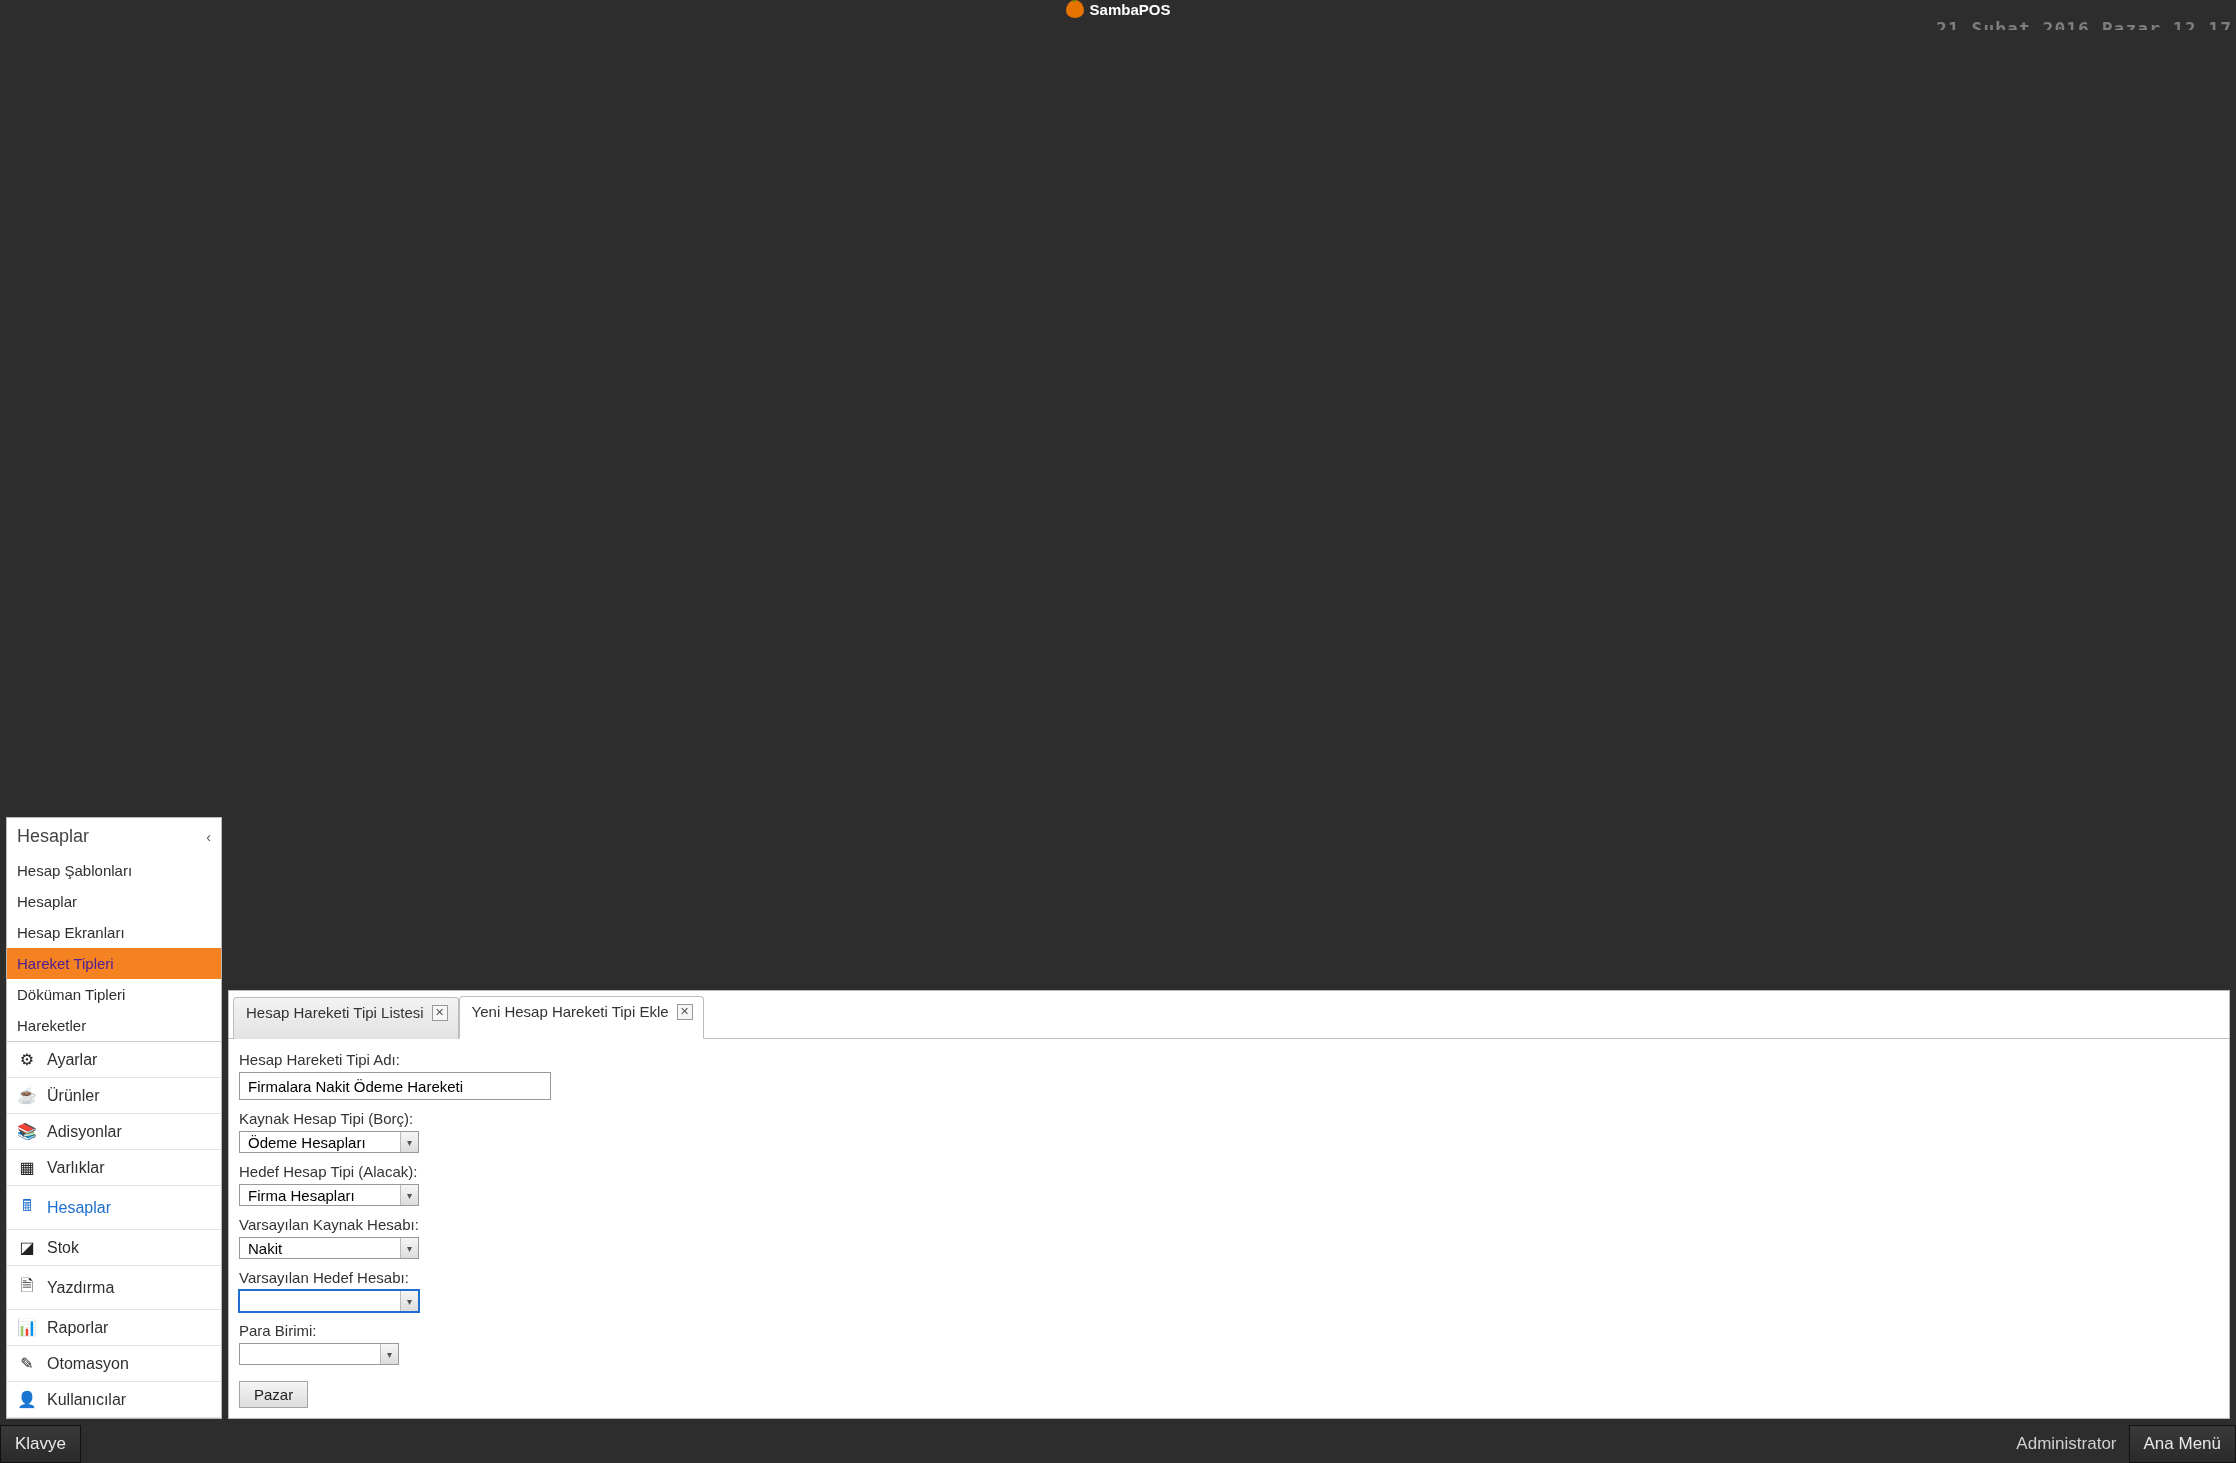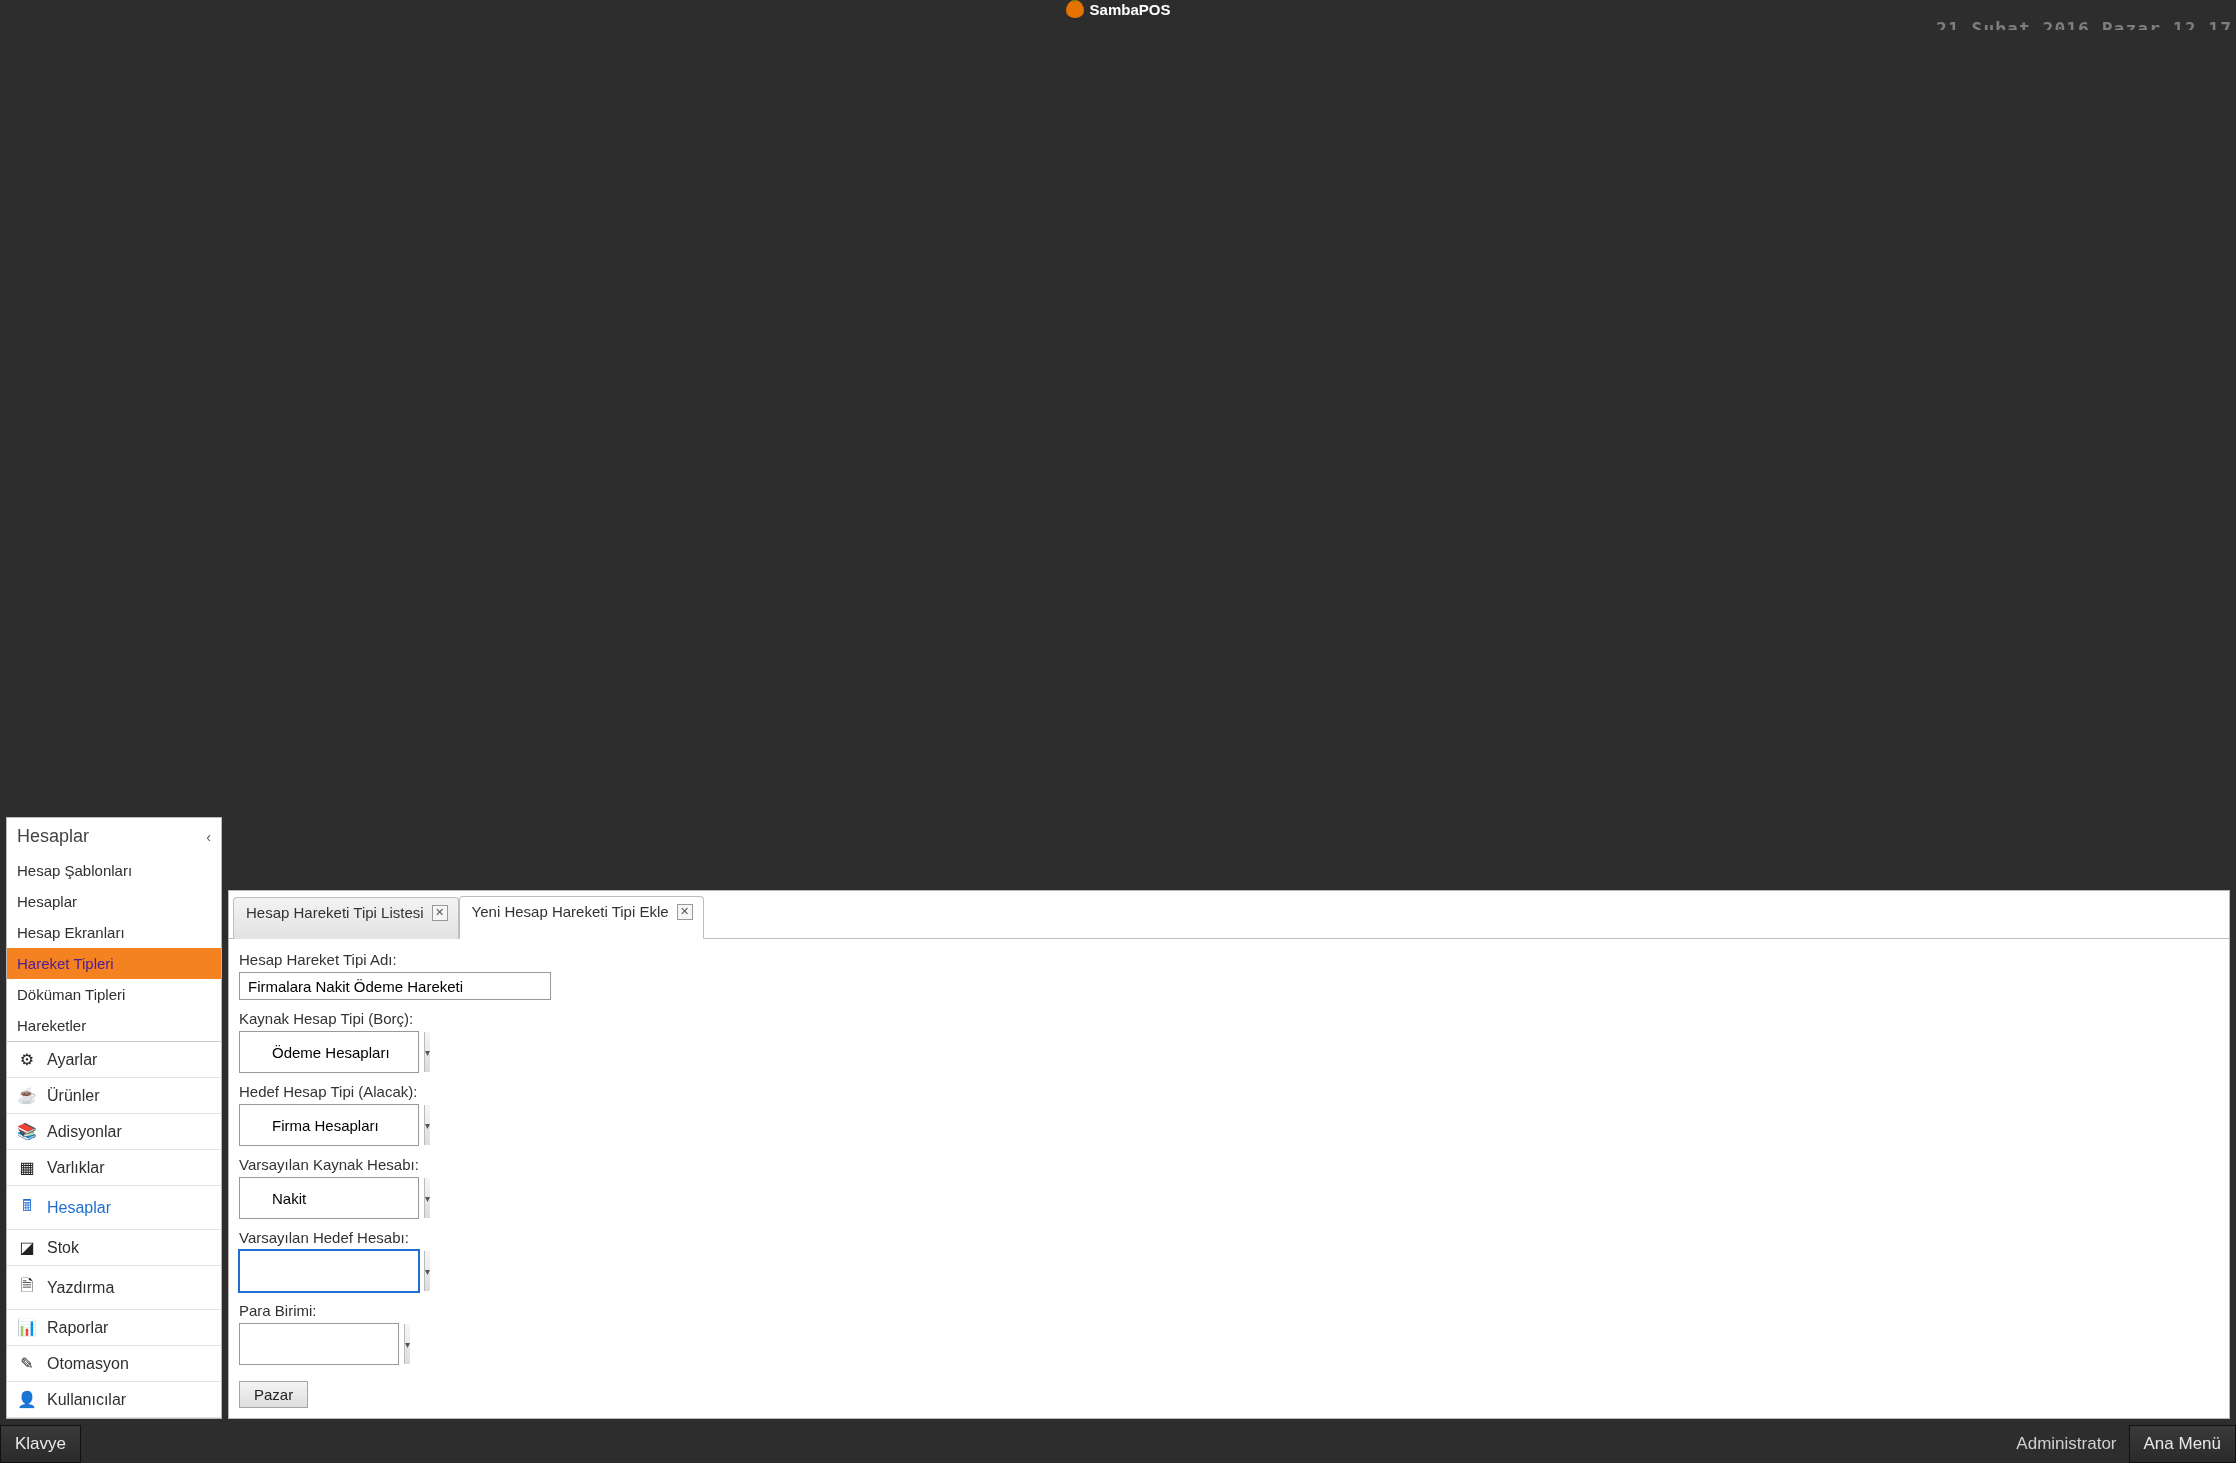--- a/index.html
+++ b/index.html
@@ -176,23 +176,22 @@
   border: 1px solid #999;
   padding: 4px 8px;
   font-size: 15px;
   height: 28px;
   width: 312px;
   background:#fff;
 }
 .select-wrap {
   display: inline-flex;
   border: 1px solid #999;
-  height: 42px;
+  height: 22px;
   background:#fff;
-  padding-left:24px;
 }
 .select-wrap.focus {
   outline: 1px solid #1f6fd0;
   border-color:#1f6fd0;
 }
 .select-wrap input {
   border: none;
   outline: none;
   padding: 2px 8px;
   font-size: 15px;
@@ -334,21 +333,21 @@
       </div>
       <div class="tab active">
         <span>Yeni Hesap Hareketi Tipi Ekle</span>
         <span class="tab-close">✕</span>
       </div>
     </div>
 
     <div class="form-area">
 
       <div class="form-row">
-        <label>Hesap Hareket Tipi Adı:</label>
+        <label>Hesap Hareketi Tipi Adı:</label>
         <input class="text-input" type="text" value="Firmalara Nakit Ödeme Hareketi" style="">
       </div>
 
       <div class="form-row">
         <label>Kaynak Hesap Tipi (Borç):</label>
         <div class="select-wrap" style="width:180px">
           <input type="text" style="width: 160px;" value="Ödeme Hesapları">
           <span class="dd-btn">▾</span>
         </div>
       </div>

